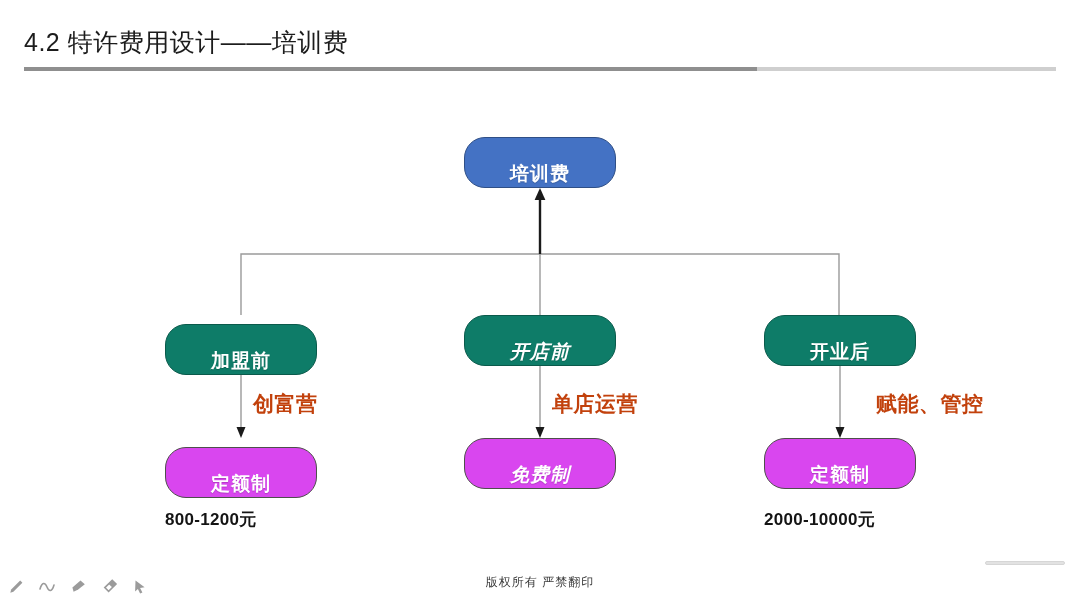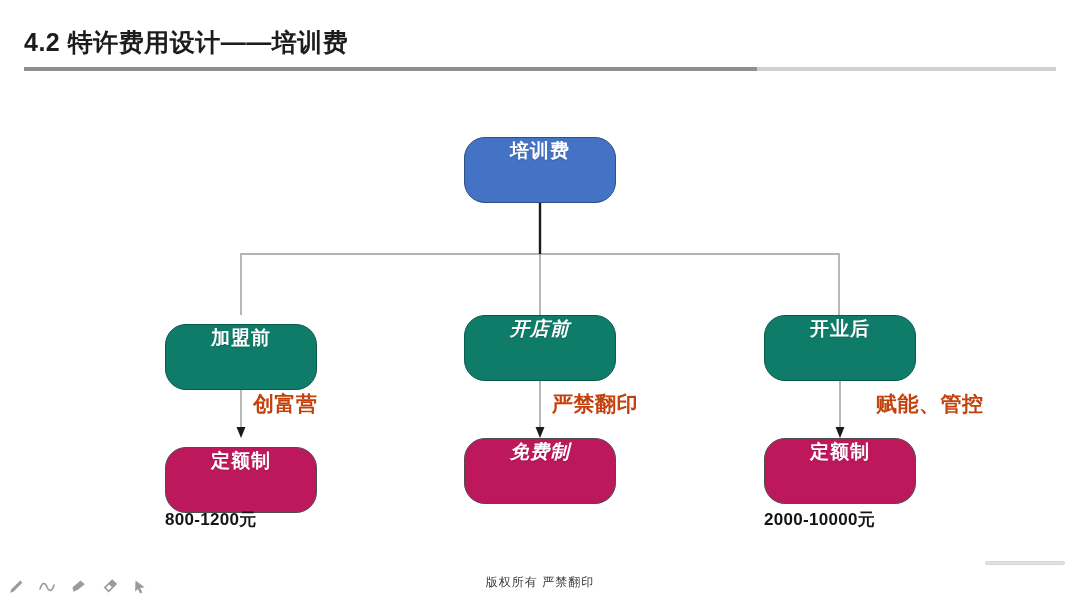--- a/index.html
+++ b/index.html
@@ -15,21 +15,21 @@
     font-family: "Liberation Sans", "DejaVu Sans", sans-serif;
     color: #1a1a1a;
   }
 
   
   #slide-title {
     position: absolute;
     left: 24px;
     top: 26px;
     font-size: 25px;
-    font-weight: bold;
+    font-weight: normal;
     letter-spacing: 0.5px;
     color: #1c1c1c;
     white-space: nowrap;
   }
   #title-rule {
     position: absolute;
     left: 24px;
     top: 67px;
     width: 1032px;
     height: 4px;
@@ -51,24 +51,24 @@
     left: 0;
     top: 0;
     width: 1080px;
     height: 607px;
     pointer-events: none;
   }
 
   .node {
     position: absolute;
     width: 152px;
-    height: 66px;
+    height: 51px;
     border-radius: 21px;
     display: flex;
-    align-items: flex-start;
+    align-items: flex-end;
     justify-content: center;
     font-size: 19px;
     font-weight: bold;
     color: #ffffff;
     letter-spacing: 1px;
     box-sizing: border-box;
     text-shadow: 0 1px 1px rgba(0,0,0,0.18);
   }
 
   .node-root {
@@ -76,21 +76,21 @@
     border: 1.6px solid #2f4f86;
     left: 464px;
     top: 137px;
   }
 
   .node-stage {
     background: #0e7c68;
     border: 1.5px solid #0a5a4b;
   }
   .node-mode {
-    background: #be185d;
+    background: #d946ef;
     border: 1.5px solid #4f4e4d;
   }
 
   .col-1 { left: 165px; margin-top: 9px; }
   .col-2 { left: 464px; font-style: italic; }
   .col-3 { left: 764px; }
 
   .row-stage { top: 315px; }
   .row-mode  { top: 438px; }
 
@@ -191,21 +191,21 @@
   </div>
   <div class="edge-label" style="left:253px; top:390px;">创富营</div>
   <div class="node node-mode col-1 row-mode">
     <span>定额制</span>
   </div>
   <div class="price-label" style="left:165px;">800-1200元</div>
 
   <div class="node node-stage col-2 row-stage">
     <span>开店前</span>
   </div>
-  <div class="edge-label" style="left:552px; top:390px;">严禁翻印</div>
+  <div class="edge-label" style="left:552px; top:390px;">单店运营</div>
   <div class="node node-mode col-2 row-mode">
     <span>免费制</span>
   </div>
   <div class="price-label" style="left:464px;"></div>
 
   <div class="node node-stage col-3 row-stage">
     <span>开业后</span>
   </div>
   <div class="edge-label" style="left:852px; top:390px;padding-left:24px;">赋能、管控</div>
   <div class="node node-mode col-3 row-mode">

